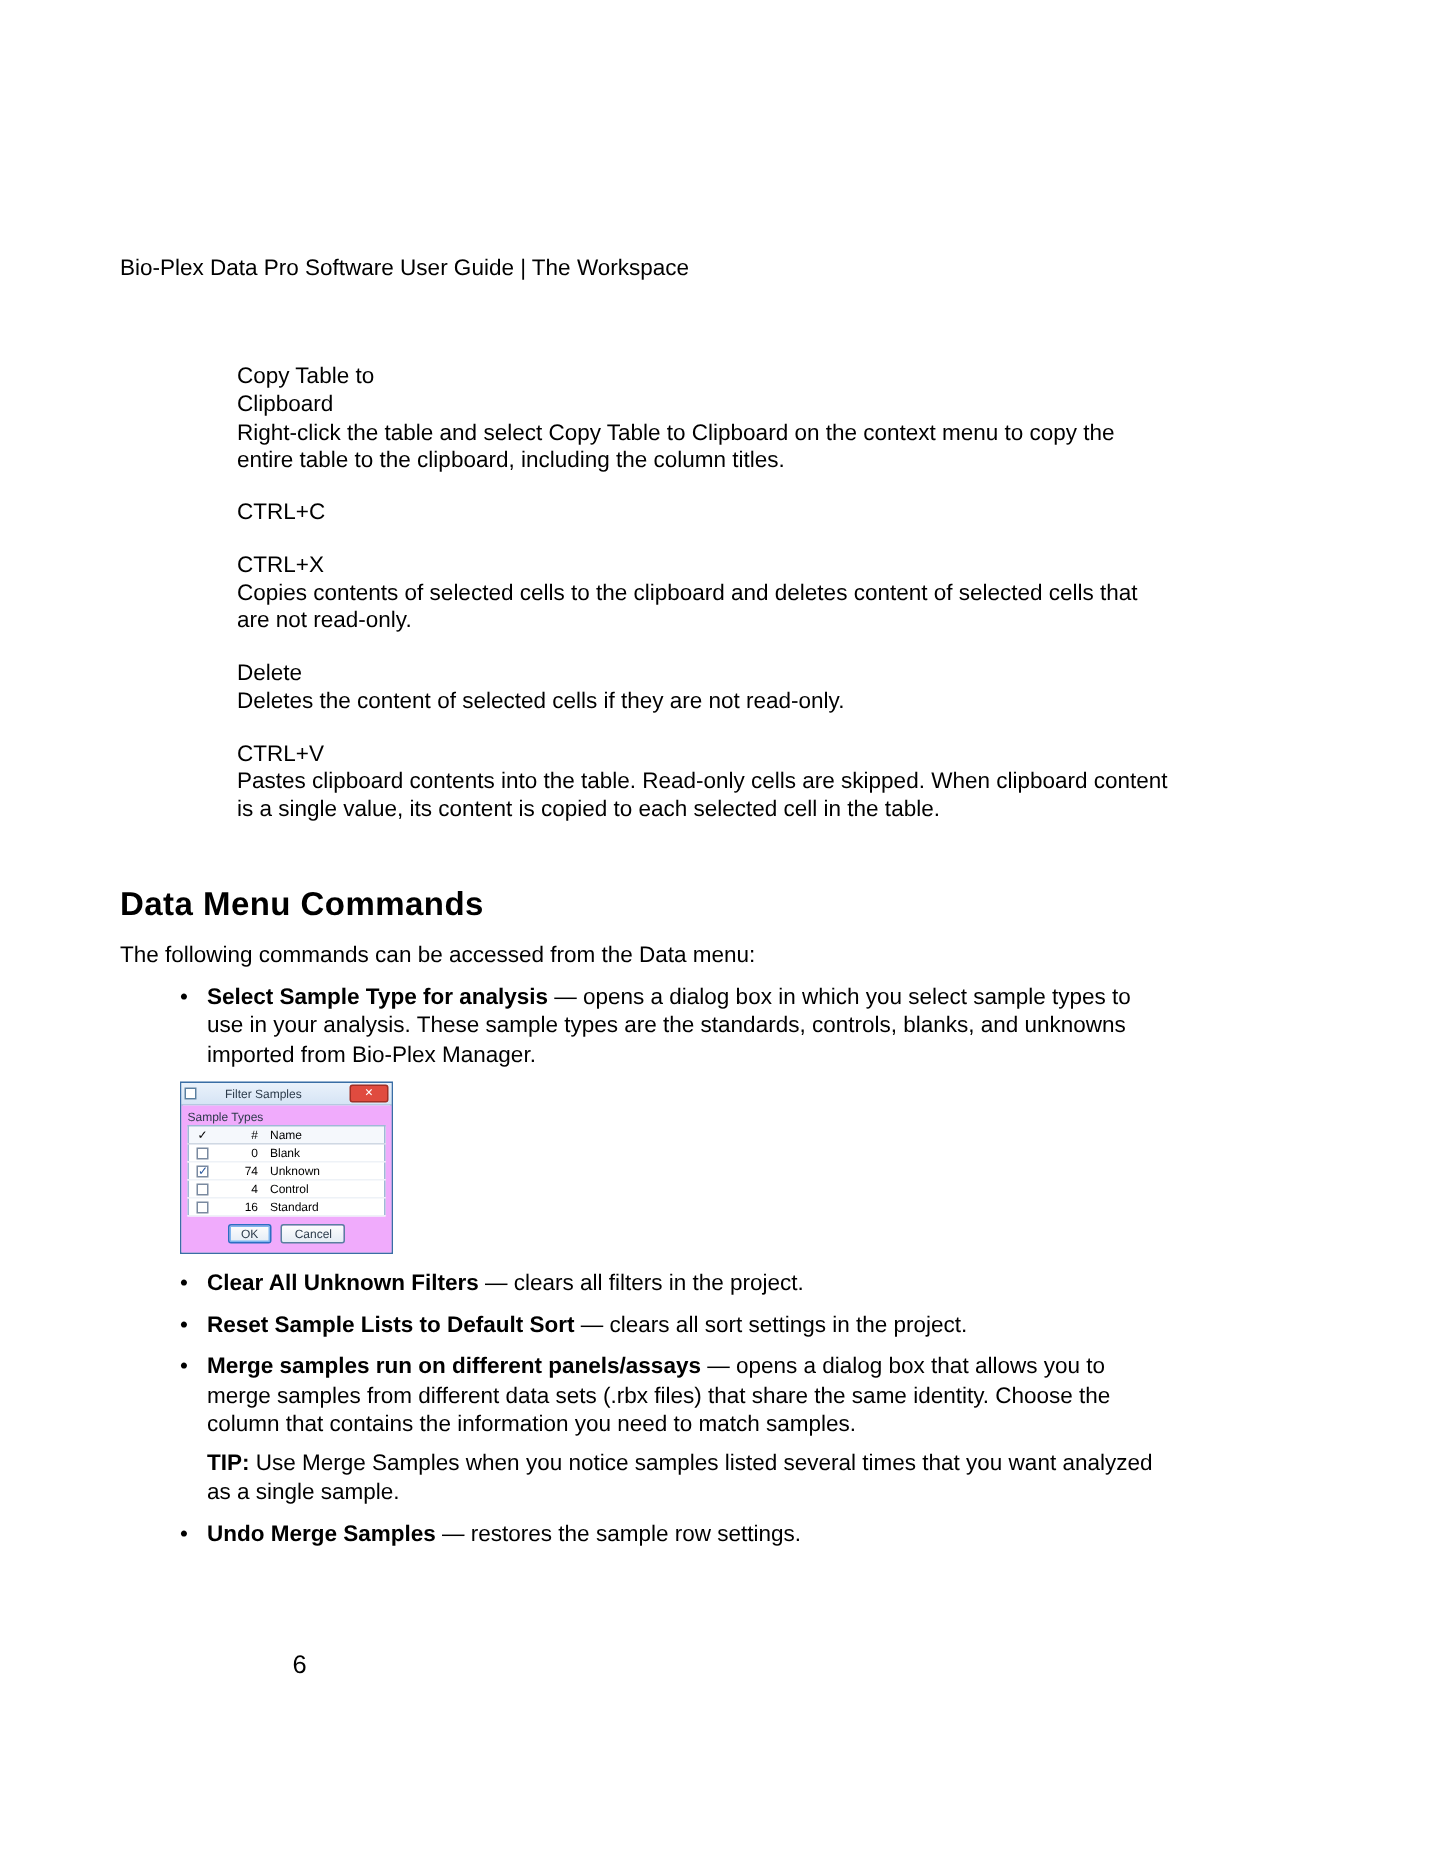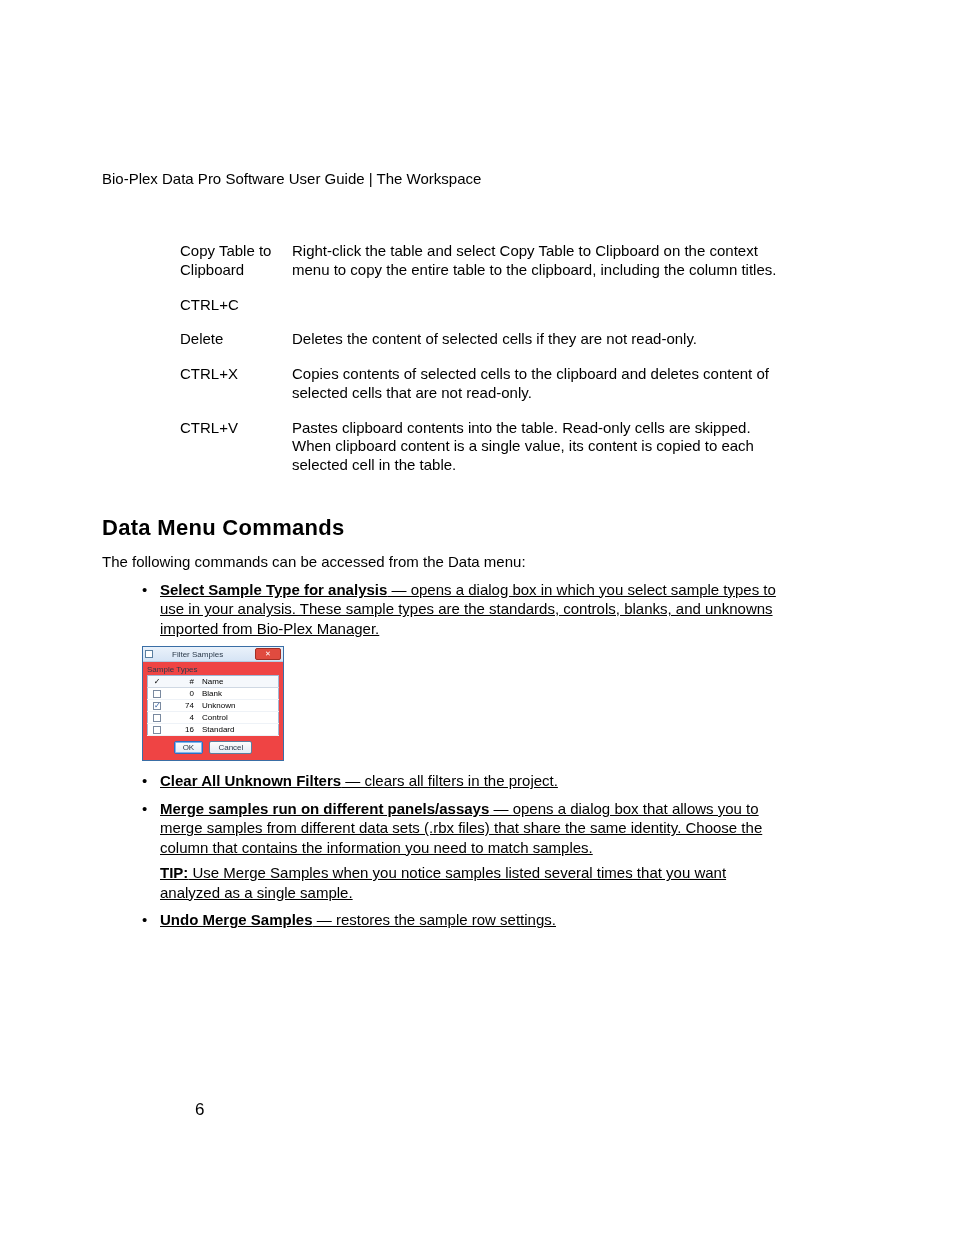--- a/index.html
+++ b/index.html
@@ -6,33 +6,34 @@
     margin: 0;
     padding: 0;
     background: #fff;
     font-family: Arial, Helvetica, sans-serif;
     color: #000;
     width: 954px;
     height: 1235px;
     position: relative;
   }
   .page {
-    padding: 170px 175px 0 102px;
+    padding: 170px 175px 0 80px;
   }
   .header {
     font-size: 15px;
     margin-bottom: 55px;
   }
   .shortcut-table {
     margin-left: 78px;
     font-size: 15px;
   }
   .shortcut-row {
     display: flex;
     margin-bottom: 16px;
+    flex-direction: column;
   }
   .shortcut-key {
     width: 112px;
     flex-shrink: 0;
     line-height: 1.25;
   }
   .shortcut-desc {
     flex: 1;
     line-height: 1.25;
   }
@@ -51,21 +52,20 @@
     list-style: none;
     padding: 0;
     margin: 0 0 0 40px;
     font-size: 15px;
   }
   ul.bullets > li {
     position: relative;
     padding-left: 18px;
     margin-bottom: 8px;
     line-height: 1.3;
-    text-decoration: underline;
   }
   ul.bullets > li::before {
     content: "•";
     position: absolute;
     left: 0;
     top: 0;
   }
   .term {
     font-weight: bold;
   }
@@ -124,21 +124,21 @@
   .dialog-close::before {
     content: "✕";
     color: #fff;
     font-size: 7px;
     position: absolute;
     left: 50%;
     top: 50%;
     transform: translate(-50%, -55%);
   }
   .dialog-body {
-    background: #ef4444;
+    background: #f0abfc;
     padding: 3px 4px 6px 4px;
   }
   .dialog-section-label {
     font-size: 8px;
     margin-bottom: 1px;
     color: #2b3a4a;
   }
   .sample-table {
     background: #fff;
     border: 1px solid #9fb9d6;
@@ -212,26 +212,26 @@
 
   <div class="shortcut-table">
     <div class="shortcut-row">
       <div class="shortcut-key">Copy Table to Clipboard</div>
       <div class="shortcut-desc">Right-click the table and select Copy Table to Clipboard on the context menu to copy the entire table to the clipboard, including the column titles.</div>
     </div>
     <div class="shortcut-row">
       <div class="shortcut-key">CTRL+C</div>
     </div>
     <div class="shortcut-row">
+      <div class="shortcut-key">CTRL+X</div>
+      <div class="shortcut-desc">Copies contents of selected cells to the clipboard and deletes content of selected cells that are not read-only.</div>
+    </div>
+    <div class="shortcut-row">
       <div class="shortcut-key">Delete</div>
       <div class="shortcut-desc">Deletes the content of selected cells if they are not read-only.</div>
-    </div>
-    <div class="shortcut-row">
-      <div class="shortcut-key">CTRL+X</div>
-      <div class="shortcut-desc">Copies contents of selected cells to the clipboard and deletes content of selected cells that are not read-only.</div>
     </div>
     <div class="shortcut-row">
       <div class="shortcut-key">CTRL+V</div>
       <div class="shortcut-desc">Pastes clipboard contents into the table. Read-only cells are skipped. When clipboard content is a single value, its content is copied to each selected cell in the table.</div>
     </div>
   </div>
 
   <h2 class="section-heading">Data Menu Commands</h2>
   <div class="intro">The following commands can be accessed from the Data menu:</div>
 
@@ -285,20 +285,23 @@
         <span class="dlg-btn">Cancel</span>
       </div>
     </div>
   </div>
 
   <ul class="bullets">
     <li>
       <span class="term">Clear All Unknown Filters</span><span> — clears all filters in the project.</span>
     </li>
     <li>
+      <span class="term">Reset Sample Lists to Default Sort</span><span> — clears all sort settings in the project.</span>
+    </li>
+    <li>
       <span class="term">Merge samples run on different panels/assays</span><span> — opens a dialog box that allows you to merge samples from different data sets (.rbx files) that share the same identity. Choose the column that contains the information you need to match samples.</span>
       <div class="tip-block">
         <span class="tip-label">TIP:</span><span> Use Merge Samples when you notice samples listed several times that you want analyzed as a single sample.</span>
       </div>
     </li>
     <li>
       <span class="term">Undo Merge Samples</span><span> — restores the sample row settings.</span>
     </li>
   </ul>
 </div>

